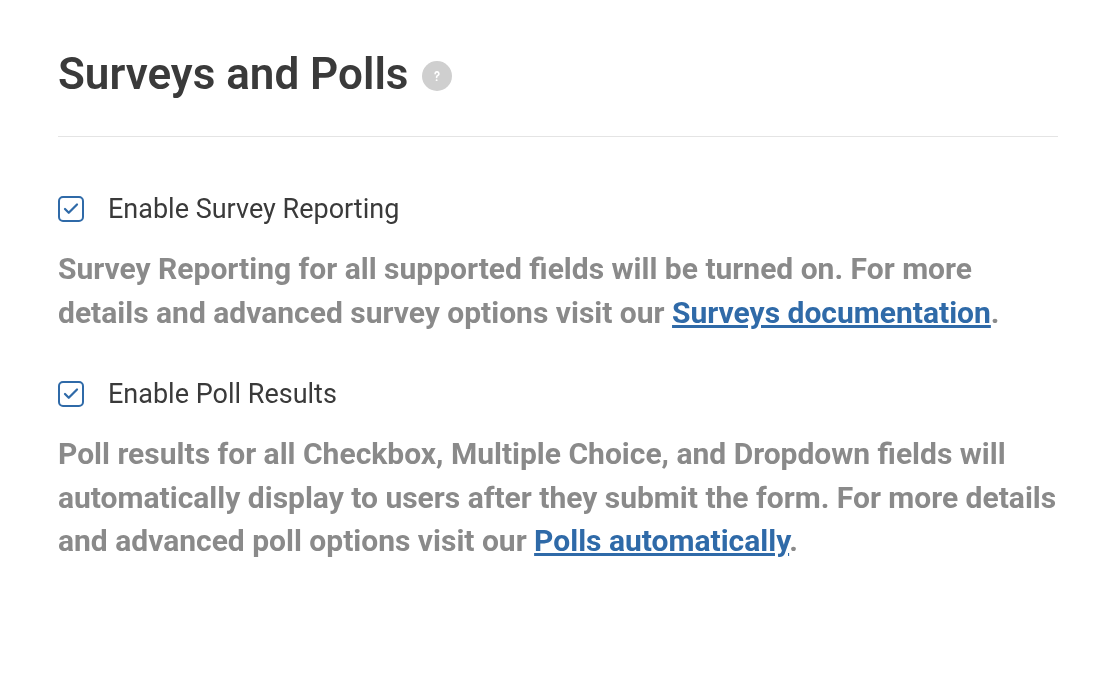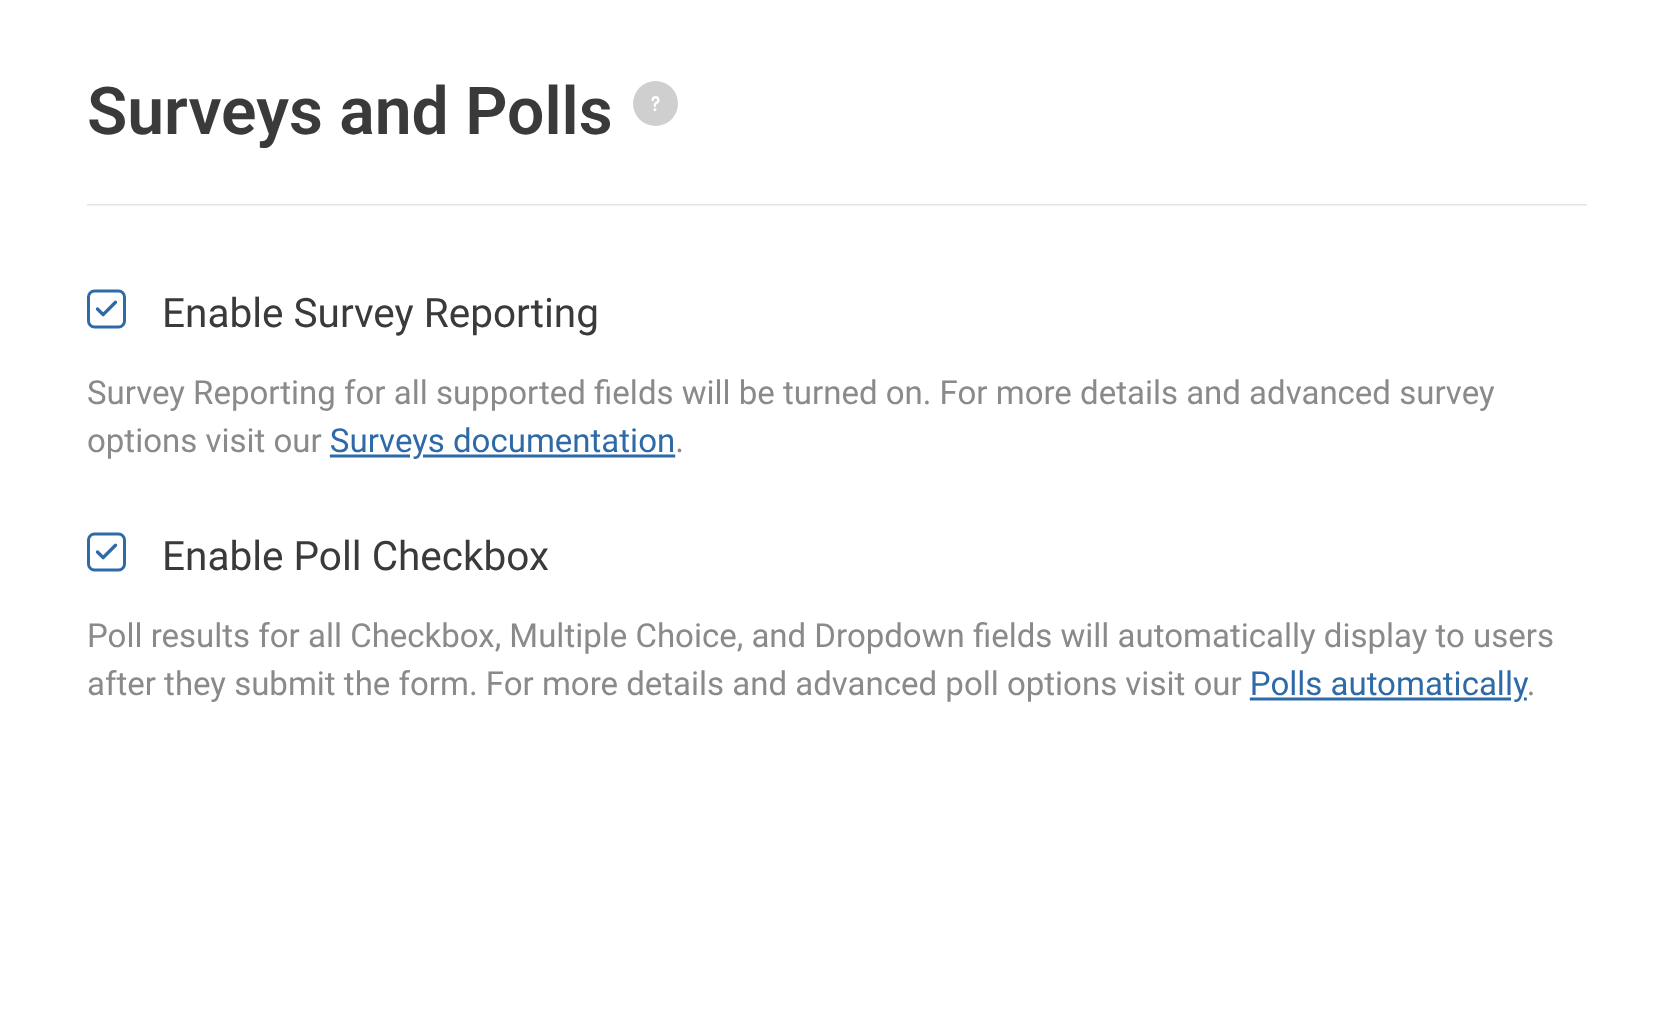--- a/index.html
+++ b/index.html
@@ -9,20 +9,21 @@
     }
     body {
       font-family: -apple-system, BlinkMacSystemFont, "Segoe UI", Roboto, "Helvetica Neue", Arial, sans-serif;
       background: #ffffff;
       padding: 50px 58px;
       color: #3a3a3a;
       width: 1116px;
     }
     .page-title-row {
       display: flex;
+      align-items: center;
       gap: 14px;
       margin-bottom: 38px;
     }
     .page-title {
       font-size: 44px;
       font-weight: 600;
       color: #3a3a3a;
       line-height: 1.1;
     }
     .help-icon {
@@ -41,20 +42,21 @@
     .divider {
       border: none;
       border-top: 1px solid #e4e4e4;
       margin-bottom: 56px;
     }
     .setting-block {
       margin-bottom: 44px;
     }
     .setting-row {
       display: flex;
+      align-items: center;
       gap: 24px;
       margin-bottom: 22px;
     }
     .checkbox {
       width: 26px;
       height: 26px;
       border: 2px solid #2f6aa8;
       border-radius: 5px;
       display: inline-flex;
       align-items: center;
@@ -66,24 +68,24 @@
     .checkbox svg {
       width: 18px;
       height: 18px;
     }
     .setting-label {
       font-size: 27px;
       font-weight: 400;
       color: #3a3a3a;
     }
     .setting-description {
-      font-size: 22px;
+      font-size: 30px;
       line-height: 1.45;
       color: #8a8a8a;
-      font-weight: 400;
+      font-weight: 700;
     }
     .doc-link {
       color: #2f6aa8;
       text-decoration: underline;
       cursor: pointer;
     }
   </style>
 </head>
 <body>
 
@@ -113,18 +115,18 @@
   </p>
 </div>
 
 <div class="setting-block">
   <div class="setting-row">
     <span class="checkbox">
       <svg viewBox="0 0 24 24" fill="none">
         <path d="M4 12l5 5L20 6" stroke="#2f6aa8" stroke-width="3" stroke-linecap="round" stroke-linejoin="round"></path>
       </svg>
     </span>
-    <span class="setting-label">Enable Poll Checkbox</span>
+    <span class="setting-label">Enable Poll Results</span>
   </div>
   <p class="setting-description">
     <span>Poll results for all Checkbox, Multiple Choice, and Dropdown fields will automatically display to users after they submit the form. For more details and advanced poll options visit our </span><a class="doc-link">Polls automatically</a><span>.</span>
   </p>
 </div>
 
 </body></html>

